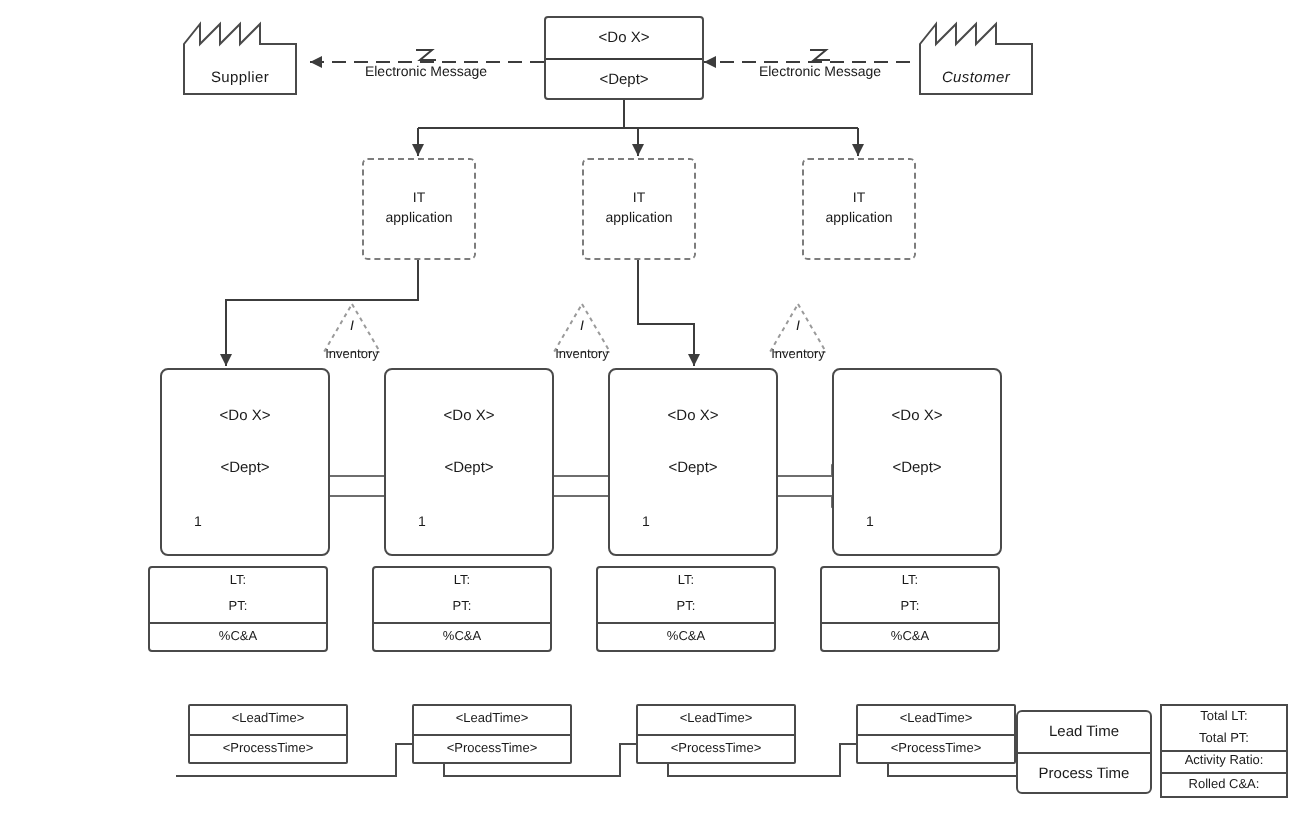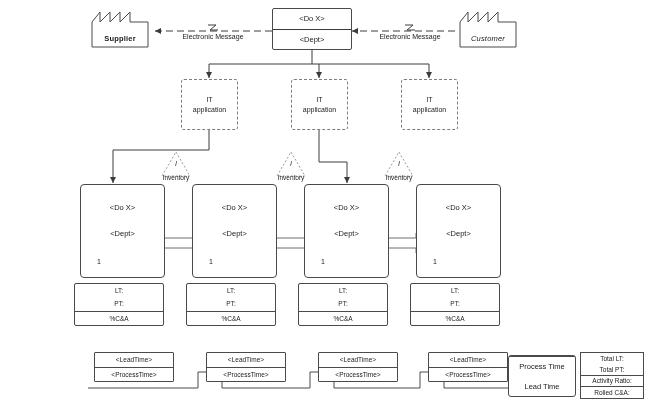--- a/index.html
+++ b/index.html
@@ -282,21 +282,21 @@
 
     <path d="M88,388
              L198,388 L198,372 L222,372 L222,388
              L310,388 L310,372 L334,372 L334,388
              L420,388 L420,372 L444,372 L444,388
              L528,388" fill="none" stroke="#4a4a4a" stroke-width="1"></path>
 
     <line x1="528" y1="380" x2="540" y2="380" stroke="#4a4a4a" stroke-width="1"></line>
   </svg>
 
-  <div class="node" style="left:92px; top:12px; width:56px; height:35px;font-weight:bold;">
+  <div class="node" style="left:92px; top:12px; width:56px; height:35px;">
     <div class="entity-label">Supplier</div>
   </div>
 
   <div class="node" style="left:460px; top:12px; width:56px; height:35px;font-style:italic;">
     <div class="entity-label">Customer</div>
   </div>
 
   <div class="node boxed proc-top" style="left:272px; top:8px; width:80px; height:42px;">
     <div class="cell top">&lt;Do X&gt;</div>
     <div class="cell">&lt;Dept&gt;</div>
@@ -409,22 +409,22 @@
     <div class="row">&lt;LeadTime&gt;</div>
     <div class="row ruled">&lt;ProcessTime&gt;</div>
   </div>
 
   <div class="chip" style="left:428px; top:352px; width:78px; height:28px;">
     <div class="row">&lt;LeadTime&gt;</div>
     <div class="row ruled">&lt;ProcessTime&gt;</div>
   </div>
 
   <div class="legend" style="left:508px; top:355px; width:66px; height:40px;">
+    <div class="row">Lead Time</div>
     <div class="row ruled">Process Time</div>
-    <div class="row">Lead Time</div>
   </div>
 
   <div class="summary" style="left:580px; top:352px; width:62px; height:45px;">
     <div class="row">Total LT:</div>
     <div class="row">Total PT:</div>
     <div class="row ruled">Activity Ratio:</div>
     <div class="row ruled">Rolled C&amp;A:</div>
   </div>
 
 </div>

